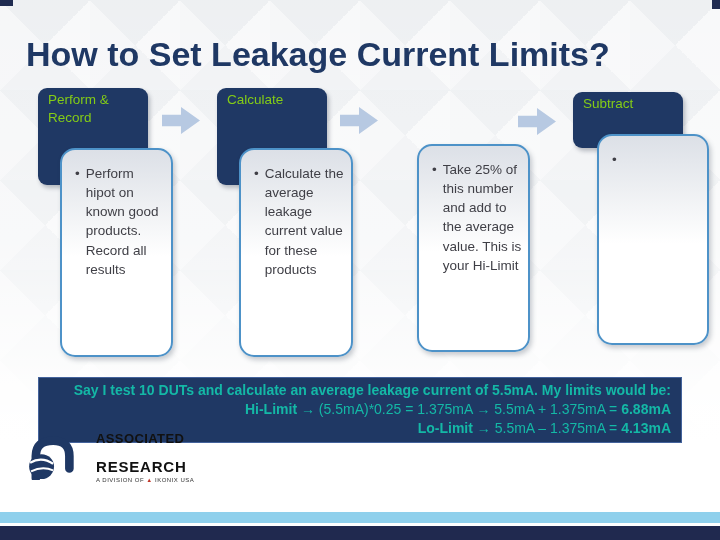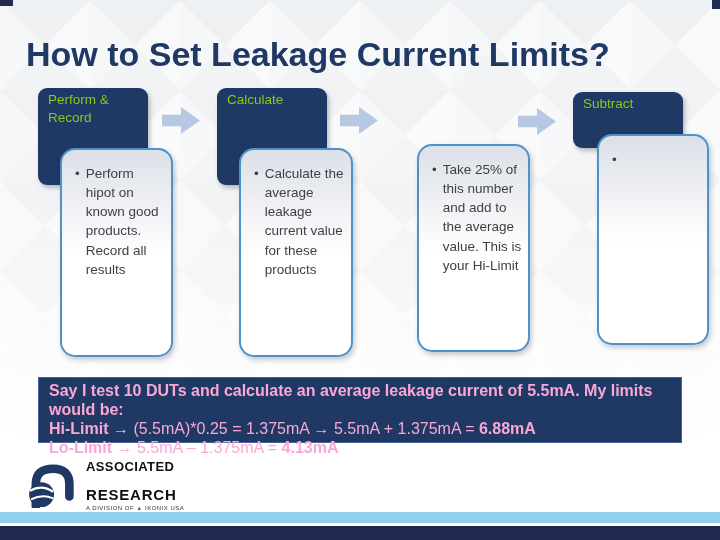--- a/index.html
+++ b/index.html
@@ -45,25 +45,25 @@
   .arrow{
     position:absolute;width:38px;height:27px;background:#b7c9e2;
     clip-path:polygon(0 29%,50% 29%,50% 0,100% 50%,50% 100%,50% 71%,0 71%);
   }
   .a1{left:162px;top:107px;}
   .a2{left:340px;top:107px;}
   .a3{left:518px;top:108px;}
   .example{
     position:absolute;left:38px;top:377px;width:644px;height:66px;
     box-sizing:border-box;background:#1F3864;border:1px solid #44639c;
-    color:#f9a8d4;font-size:16px;line-height:19px;padding:3px 10px;
+    color:#14b8a6;font-size:14px;line-height:19px;padding:3px 10px;text-align:right;
   }
   .example .b{font-weight:700;}
   .ex-intro{font-weight:700;}
-  .logo{position:absolute;left:24px;top:460px;display:flex;align-items:center;gap:0;}
+  .logo{position:absolute;left:24px;top:432px;display:flex;align-items:center;gap:10px;}
   .logo-text{color:#111111;}
   .logo-text .l1{font-size:13px;font-weight:700;letter-spacing:0.4px;line-height:1.0;}
   .logo-text .l2{font-size:15px;font-weight:700;letter-spacing:0.8px;line-height:1.05;margin-top:14px;}
   .logo-text .l3{font-size:6px;letter-spacing:0.5px;color:#333;margin-top:2px;white-space:nowrap;}
   .warn{color:#c0392b;font-size:6px;}
   .bar-light{position:absolute;left:0;top:512px;width:720px;height:11px;background:#8FD0EC;}
   .bar-dark{position:absolute;left:0;top:526px;width:720px;height:14px;background:#20294F;}
 </style>
 </head>
 <body>

